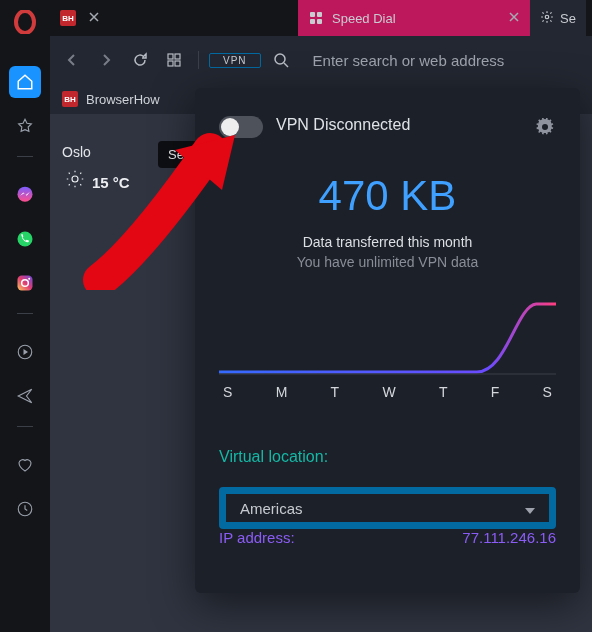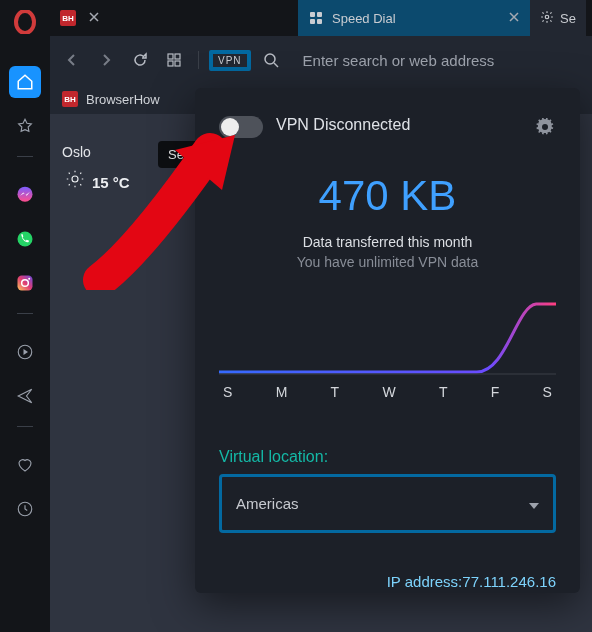--- a/index.html
+++ b/index.html
@@ -9,32 +9,32 @@
   .sidebar { position: absolute; left: 0; top: 0; width: 50px; height: 632px; background: #131519; display: flex; flex-direction: column; align-items: center; padding-top: 8px; gap: 4px; }
   .opera-logo { width: 28px; height: 28px; margin-bottom: 18px; display:flex; align-items:center; justify-content:center;}
   .sb-item { width: 32px; height: 32px; display: flex; align-items: center; justify-content: center; border-radius: 6px; color: #9aa0ab; cursor: pointer; margin-top: 8px;}
   .sb-item.active { background: #1893ff; color: #fff; }
   .sb-divider { width: 16px; height: 1px; background: #3a3f48; margin: 10px 0; }
   
   
   .tabbar { position: absolute; left: 50px; top: 0; right: 0; height: 36px; background: #131519; display: flex; align-items: stretch; overflow: hidden; }
   .tab { display: flex; align-items: center; gap: 8px; padding: 0 10px; color: #c9ccd1; font-size: 13px; min-width: 0; position: relative; cursor: pointer; }
   .tab.inactive { background: #131519; }
-  .tab.active { background: #0c4a6e; }
+  .tab.active { background: #be185d; }
   .tab .favicon { width: 16px; height: 16px; flex: none; display:flex; align-items:center; justify-content:center; border-radius: 2px;}
   .tab .favicon.bh { background: #c1272d; color:#fff; font-size:8px; font-weight:bold;}
   .tab .title { white-space: nowrap; overflow: hidden; text-overflow: ellipsis; max-width: 160px; }
   .tab .close-x { color: #a6aab2; margin-left: 4px; cursor: pointer; }
   .tab-cut { flex: 0 0 auto; background: #222731; padding: 0 10px; display:flex; align-items:center; gap:6px; color:#c9ccd1; font-size:13px;}
   
   
   .toolbar { position: absolute; left: 50px; top: 36px; right: 0; height: 48px; background: #222731; display: flex; align-items: center; padding: 0 8px; gap: 6px; color: #b8bcc4; }
   .tool-btn { width: 28px; height: 28px; display:flex; align-items:center; justify-content:center; cursor:pointer; border-radius:4px; }
   .tool-sep { width:1px; height:18px; background:#3a3f48; margin: 0 4px;}
-  .vpn-badge { border:4px solid #0369a1; padding: 1px 5px; font-size: 10px; letter-spacing:1px; color:#c9ccd1; border-radius:2px; cursor:pointer; font-weight:500;}
+  .vpn-badge { border:1px solid #0369a1; padding: 1px 13px; font-size: 10px; letter-spacing:1px; color:#c9ccd1; border-radius:2px; cursor:pointer; font-weight:500;}
   .search-ph { color:#9da2ac; font-size: 15px; margin-left: 12px; user-select:none;}
   
   
   .bookbar { position: absolute; left: 50px; top: 84px; right: 0; height: 30px; display:flex; align-items:center; gap:8px; padding: 0 12px; color:#d0d3d8; font-size:13px; background:#222731; }
   .bookbar .favicon.bh { width:16px; height:16px; background:#c1272d; color:#fff; font-size:8px; font-weight:bold; display:flex; align-items:center; justify-content:center; border-radius:2px;}
   
   
   .content { position: absolute; left:50px; top:114px; right:0; bottom:0; background:#2f3440; }
   .weather-row { position:absolute; left:12px; top:30px; display:flex; align-items:flex-end; gap:10px; color:#e3e5e9; font-size:14px;}
   .tooltip { position:absolute; left:108px; top:27px; background:#0d0f12; color:#e8e9eb; font-size:13px; padding:6px 10px; border-radius:4px; }
@@ -48,22 +48,22 @@
   .toggle { width:44px; height:22px; background:#4e525a; border-radius:11px; position:relative; cursor:pointer; flex:none;}
   .toggle .knob{ position:absolute; left:2px; top:2px; width:18px; height:18px; background:#eee; border-radius:50%;}
   .vpn-status { color:#dfe2e7; font-size:16px; flex:1; }
   .gear-btn { width:22px; height:22px; color:#8e939d; cursor:pointer; display:flex; align-items:center; justify-content:center;}
   .data-amount { text-align:center; color:#3fa0ff; font-size:42px; font-weight:400; margin-top:34px; }
   .data-label { text-align:center; color:#dcdfe4; font-size:14px; margin-top:14px;}
   .data-sub { text-align:center; color:#888d97; font-size:14px; margin-top:4px;}
   .graph-wrap { margin-top:28px; height:78px; position:relative;}
   .day-row { display:flex; justify-content:space-between; margin-top:8px; color:#d4d7dc; font-size:14px; padding: 0 4px;}
   .sect-label { color:#14b8a6; font-size:16px; margin-top:48px;}
-  .dropdown { margin-top:8px; height:59px; border:3px solid #0369a1; border-radius:4px; display:flex; align-items:center; padding:0 14px; color:#c7cad0; font-size:15px; cursor:pointer; justify-content:space-between;}
-  .ip-row { display:flex; justify-content:flex-end; margin-top:40px; color:#7dd3fc; font-size:15px;}
+  .dropdown { margin-top:21px; height:42px; border:7px solid #0369a1; border-radius:4px; display:flex; align-items:center; padding:0 14px; color:#c7cad0; font-size:15px; cursor:pointer; justify-content:space-between;}
+  .ip-row { display:flex; justify-content:space-between; color:#8b5cf6; font-size:15px;}
   
   
   .arrow-annot { position:absolute; left:80px; top:130px; width:200px; height:160px; pointer-events:none; z-index:50;}
 </style>
 </head>
 <body>
 
 <div class="sidebar">
   <div class="opera-logo">
     <svg width="24" height="24" viewBox="0 0 24 24">

